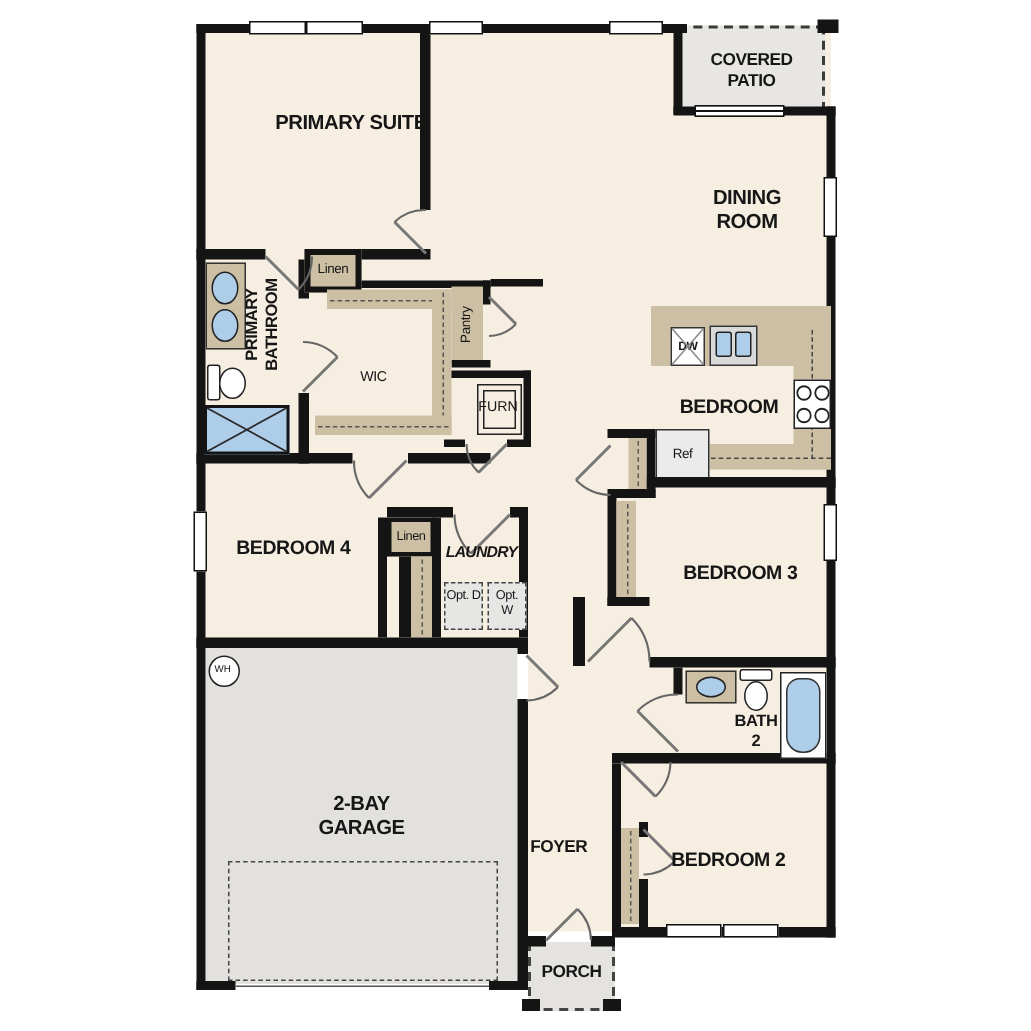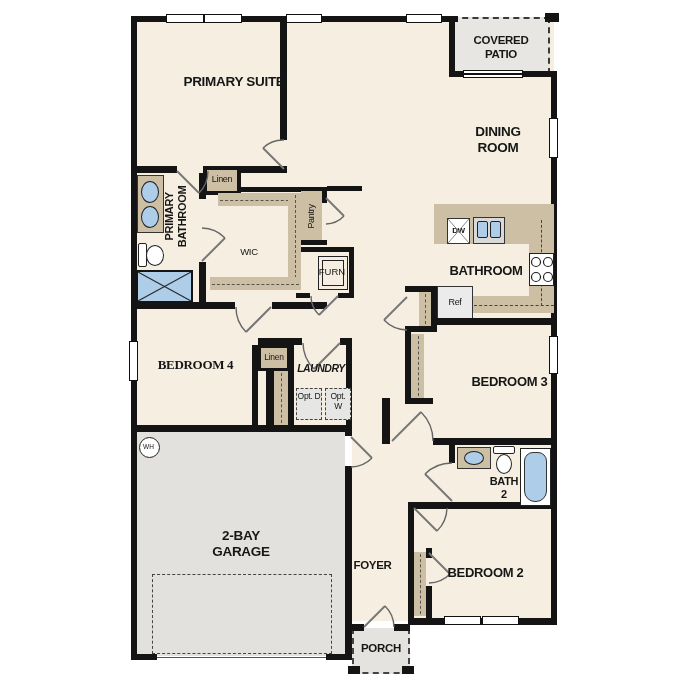--- a/index.html
+++ b/index.html
@@ -230,26 +230,26 @@
   </svg>
 
   <div class="lbl" style="left:150px;top:74px;width:112px;font-size:13.5px;margin-left:28px;">PRIMARY SUITE</div>
   <div class="lbl" style="left:460px;top:33px;width:82px;font-size:11.5px;">COVERED PATIO</div>
   <div class="lbl" style="left:462px;top:124px;width:72px;font-size:13.5px;">DINING ROOM</div>
   <div class="lbl vrot" style="left:130px;top:203px;width:92px;font-size:11px;">PRIMARY BATHROOM</div>
   <div class="lbl" style="left:234px;top:246px;width:30px;font-size:9.5px;font-weight:normal;">WIC</div>
   <div class="lbl" style="left:203px;top:174px;width:38px;font-size:9px;font-weight:normal;">Linen</div>
   <div class="lbl vrot" style="left:286px;top:211px;width:50px;font-size:9px;font-weight:normal;">Pantry</div>
   <div class="lbl" style="left:314px;top:266px;width:36px;font-size:9.5px;font-weight:normal;letter-spacing:0;">FURN</div>
-  <div class="lbl" style="left:444px;top:263px;width:84px;font-size:13px;white-space:nowrap;">BATHROOM</div>
-  <div class="lbl" style="left:138px;top:357px;width:115px;font-size:13px;white-space:nowrap;font-family:Liberation Serif, serif;">BEDROOM 4</div>
+  <div class="lbl" style="left:444px;top:263px;width:84px;font-size:13px;white-space:nowrap;">BEDROOM</div>
+  <div class="lbl" style="left:138px;top:357px;width:115px;font-size:13px;white-space:nowrap;">BEDROOM 4</div>
   <div class="lbl" style="left:258px;top:352px;width:32px;font-size:8.5px;font-weight:normal;">Linen</div>
   <div class="lbl" style="left:290px;top:362px;width:62px;font-size:10.5px;white-space:nowrap;letter-spacing:-0.5px;font-style:italic;">LAUNDRY</div>
   <div class="lbl" style="left:297px;top:392px;width:24px;font-size:8.5px;font-weight:normal;line-height:1.15;">Opt. D</div>
   <div class="lbl" style="left:326px;top:392px;width:24px;font-size:8.5px;font-weight:normal;line-height:1.15;">Opt. W</div>
-  <div class="lbl" style="left:452px;top:374px;width:115px;font-size:13px;white-space:nowrap;">BEDROOM 3</div>
+  <div class="lbl" style="left:436px;top:374px;width:115px;font-size:13px;white-space:nowrap;">BEDROOM 3</div>
   <div class="lbl" style="left:486px;top:475px;width:36px;font-size:11px;line-height:1.15;">BATH 2</div>
   <div class="lbl" style="left:206px;top:528px;width:70px;font-size:13.5px;">2-BAY GARAGE</div>
   <div class="lbl" style="left:352px;top:558px;width:41px;font-size:11.5px;">FOYER</div>
   <div class="lbl" style="left:428px;top:565px;width:115px;font-size:13px;white-space:nowrap;">BEDROOM 2</div>
   <div class="lbl" style="left:354px;top:641px;width:54px;font-size:11.5px;">PORCH</div>
 
 </div>
 
 </body></html>

